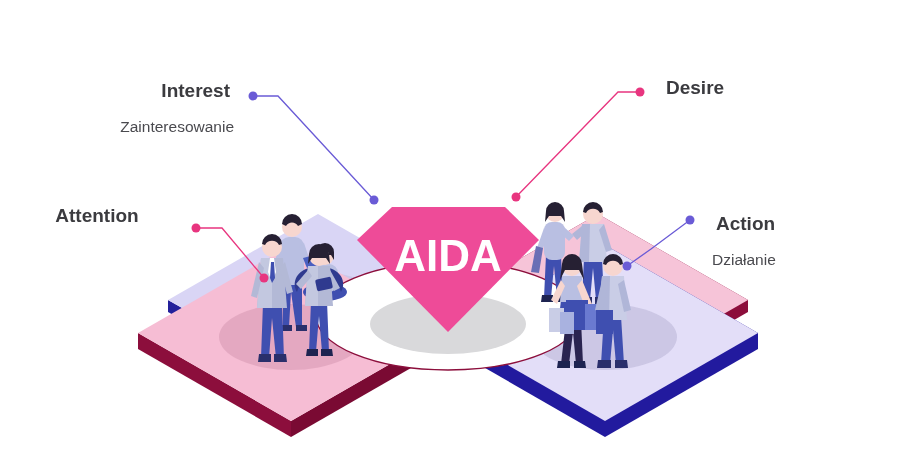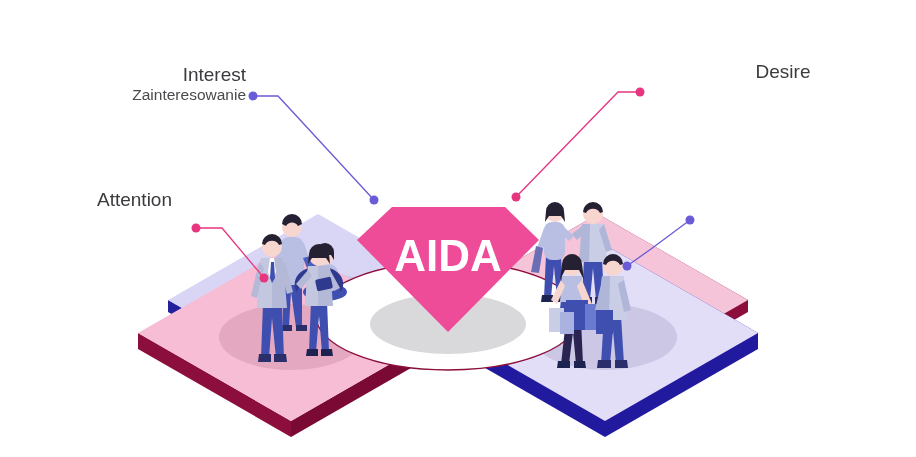--- a/index.html
+++ b/index.html
@@ -16,34 +16,34 @@
     height: 457px;
     background: #ffffff;
     overflow: hidden;
   }
   .label-block {
     position: absolute;
     white-space: nowrap;
   }
   .label-title {
     font-size: 19px;
-    font-weight: normal;
+    font-weight: bold;
     color: #3b3b3f;
     line-height: 1.15;
-    margin: 0;
+    margin: 16px;
   }
   .label-sub {
     font-size: 15.5px;
     font-weight: normal;
     color: #4a4a4f;
     line-height: 1.2;
-    margin: 0;
+    margin: 12px;
   }
   .ta-right { text-align: right; }
-  .ta-left  { text-align: center; }
+  .ta-left  { text-align: left; }
 
   #art {
     position: absolute;
     left: 0;
     top: 0;
   }
 </style>
 </head>
 <body>
 
@@ -221,27 +221,31 @@
       <circle cx="516" cy="197" r="4.5" fill="#e8357f"></circle>
     </g>
 
     <g>
       <polyline points="690,220 651,249 627,266" fill="none" stroke="#6a5bd6" stroke-width="1.3"></polyline>
       <circle cx="690" cy="220" r="4.5" fill="#6a5bd6"></circle>
       <circle cx="627" cy="266" r="4.5" fill="#6a5bd6"></circle>
     </g>
   </svg>
 
-  <div class="label-block ta-right" style="left:0; top:189px; width:172px;">
+  <div class="label-block ta-right" style="left:11px; top:189px; width:172px;text-align:center;">
     <div class="label-title">Attention</div>
   </div>
 
   <div class="label-block ta-right" style="left:0; top:64px; width:246px;">
     <div class="label-title">Interest</div>
     <div class="label-sub">Zainteresowanie</div>
   </div>
 
   <div class="label-block ta-left" style="left:650px; top:61px; width:266px;">
     <div class="label-title">Desire</div>
   </div>
 
+  <div class="label-block ta-left" style="left:700px; top:197px; width:216px;">
+    <div class="label-title">Action</div>
+    <div class="label-sub">Działanie</div>
+  </div>
 
 </div>
 
 </body></html>

